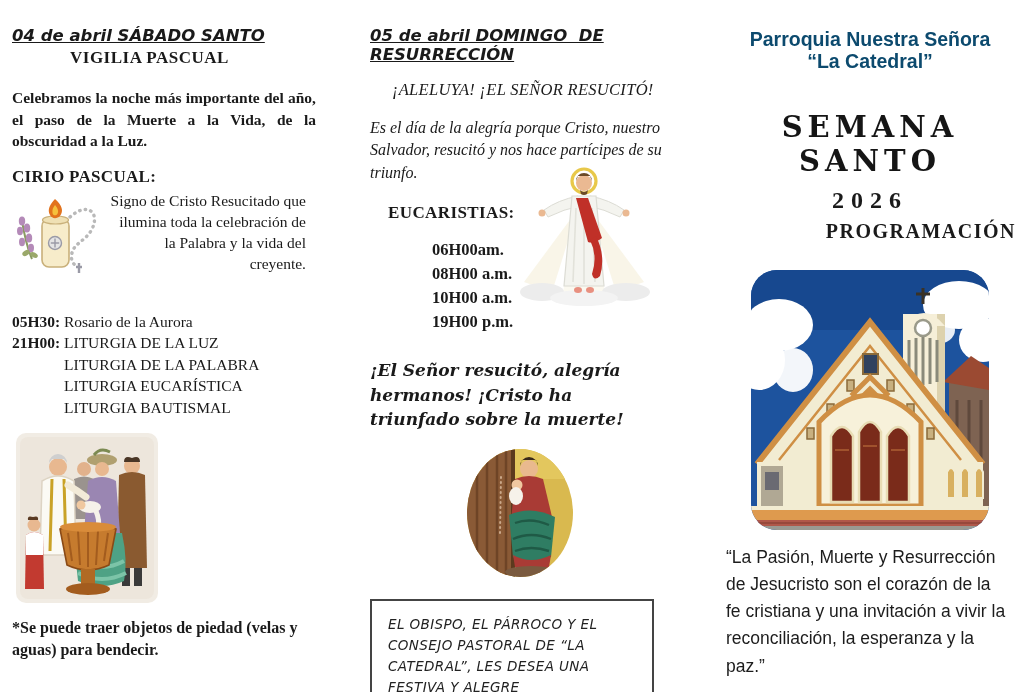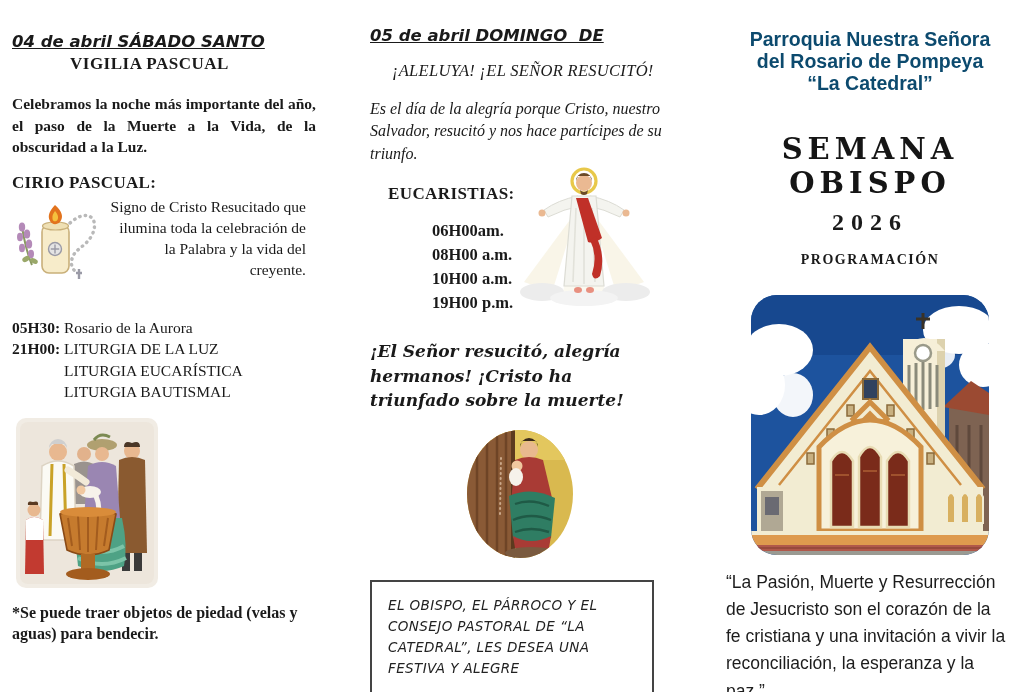--- a/index.html
+++ b/index.html
@@ -1,21 +1,21 @@
 <!DOCTYPE html>
 <html><head>
 <meta charset="utf-8">
 <style>
   * { margin:0; padding:0; box-sizing:border-box; }
   html,body { width:1024px; height:692px; }
   body { background:#ffffff; font-family:"Liberation Serif", serif; color:#1a1a1a; overflow:hidden; }
   .sheet { position:relative; width:1024px; height:692px; background:#fff; }
 
   
-  .col-left { position:absolute; left:12px; top:32px; width:308px; }
+  .col-left { position:absolute; left:12px; top:26px; width:308px; }
   .h-event { font-family:"DejaVu Sans", sans-serif; font-weight:bold; font-style:italic;
              font-size:16.5px; text-decoration:underline; white-space:pre-wrap; }
   .h-sub   { font-family:"Liberation Serif", serif; font-weight:bold; font-size:17px;
              margin-left:58px; margin-top:3px; letter-spacing:0.5px; }
   .intro   { font-size:15.5px; line-height:1.4; text-align:justify; margin-top:19px; padding-right:4px;font-weight:bold; }
   .h-cirio { font-weight:bold; font-size:17px; margin-top:15px; letter-spacing:0.3px; }
   .cirio-row { display:flex; margin-top:4px;text-align:right; }
   .candle-art { width:92px; height:84px; flex:0 0 auto; margin-top:6px; }
   .cirio-text { font-size:15.5px; line-height:1.35; padding-left:2px; padding-right:14px; }
   .schedule { margin-top:30px; font-size:15.5px; line-height:1.38; }
@@ -40,22 +40,22 @@
               font-size:13.5px; line-height:1.55; letter-spacing:0.4px; color:#222; }
 
   
   .col-right { position:absolute; left:724px; top:28px; width:292px; text-align:center; }
   .parish { font-family:"Liberation Sans", sans-serif; font-weight:bold; font-size:19.5px;
             line-height:1.13; letter-spacing:0; color:#0c4a6e; }
   .event-title { font-family:"DejaVu Serif", serif; font-weight:bold; font-size:29px;
                  letter-spacing:5px; margin-top:38px; color:#151515; }
   .event-year { font-family:Liberation Serif, serif; font-weight:bold; font-size:24px;
                 letter-spacing:7px; margin-top:9px; }
-  .event-sub { font-family:"Liberation Serif", serif; font-weight:bold; font-size:14px;
-               letter-spacing:1.5px; margin-top:16px; }
+  .event-sub { font-family:"Liberation Serif", serif; font-weight:bold; font-size:20px;
+               letter-spacing:1.5px; margin-top:6px;text-align:right; }
   .church-photo { width:238px; height:260px; margin:27px auto 0; border-radius:26px; overflow:hidden;
                   box-shadow:0 0 0 3px #fff; }
   .church-photo svg { display:block; width:100%; height:100%; }
   .quote { text-align:left; font-family:"Liberation Sans", sans-serif; font-size:17.5px;
            line-height:1.55; margin-top:14px; width:282px; margin-left:2px; color:#1c1c1c; }
 </style>
 </head>
 <body>
 
 <div class="sheet">
@@ -96,20 +96,21 @@
           <circle cx="43" cy="46" r="6.5" fill="#e4e4e4" stroke="#9a9aa6" stroke-width="1.4"></circle>
           <path d="M43,41.5 L43,50.5 M38.8,46 L47.2,46" stroke="#9a9aa6" stroke-width="1.4"></path>
         </svg>
       </span>
       <p class="cirio-text">Signo de Cristo Resucitado que ilumina toda la celebración de la Palabra y la vida del creyente.</p>
     </div>
 
     <div class="schedule">
       <div class="row"><span class="time">05H30:</span><span>Rosario de la Aurora</span></div>
       <div class="row"><span class="time">21H00:</span><span>LITURGIA DE LA LUZ</span></div>
+      <div class="row"><span class="time"></span><span>LITURGIA DE LA PALABRA</span></div>
       <div class="row"><span class="time"></span><span>LITURGIA EUCARÍSTICA</span></div>
       <div class="row"><span class="time"></span><span>LITURGIA BAUTISMAL</span></div>
     </div>
 
     <span class="baptism-art">
       <svg viewBox="0 0 142 170" width="142" height="170">
         <rect x="0" y="0" width="142" height="170" rx="10" fill="#f1ece4"></rect>
         <rect x="4" y="4" width="134" height="162" rx="8" fill="#ede6dc"></rect>
 
         <circle cx="116" cy="33" r="8" fill="#e8b890"></circle>
@@ -149,20 +150,21 @@
         <ellipse cx="72" cy="156" rx="22" ry="6" fill="#a35c1e"></ellipse>
         <ellipse cx="72" cy="94" rx="28" ry="5" fill="#d98c3a"></ellipse>
       </svg>
     </span>
 
     <p class="footnote">*Se puede traer objetos de piedad (velas y aguas) para bendecir.</p>
   </div>
 
   <div class="col-mid">
     <div class="h-event">05 de abril DOMINGO  DE</div>
+    <div class="h-event">RESURRECCIÓN</div>
     <div class="alleluia">¡ALELUYA! ¡EL SEÑOR RESUCITÓ!</div>
     <p class="intro-it">Es el día de la alegría porque Cristo, nuestro Salvador, resucitó y nos hace partícipes de su triunfo.</p>
     <div class="h-euch">EUCARISTIAS:</div>
 
     <div class="times">
       <div>06H00am.</div>
       <div>08H00 a.m.</div>
       <div>10H00 a.m.</div>
       <div>19H00 p.m.</div>
     </div>
@@ -230,24 +232,23 @@
 
     <div class="wish-box">
       <p>EL OBISPO, EL PÁRROCO Y EL CONSEJO PASTORAL DE “LA CATEDRAL”, LES DESEA UNA FESTIVA Y ALEGRE</p>
 
     </div>
   </div>
 
   <div class="col-right">
     <div class="parish">
       <div>Parroquia Nuestra Señora</div>
-      <div>del Rosario de Pompeya</div>
       <div>“La Catedral”</div>
     </div>
-    <div class="event-title">SEMANA OBISPO</div>
+    <div class="event-title">SEMANA SANTO</div>
     <div class="event-year">2026</div>
     <div class="event-sub">PROGRAMACIÓN</div>
 
     <div class="church-photo">
       <svg viewBox="0 0 238 260" preserveAspectRatio="none">
 
         <rect x="0" y="0" width="238" height="260" fill="#1d539e"></rect>
         <rect x="0" y="0" width="238" height="60" fill="#17488f"></rect>
 
         <g fill="#ffffff">

